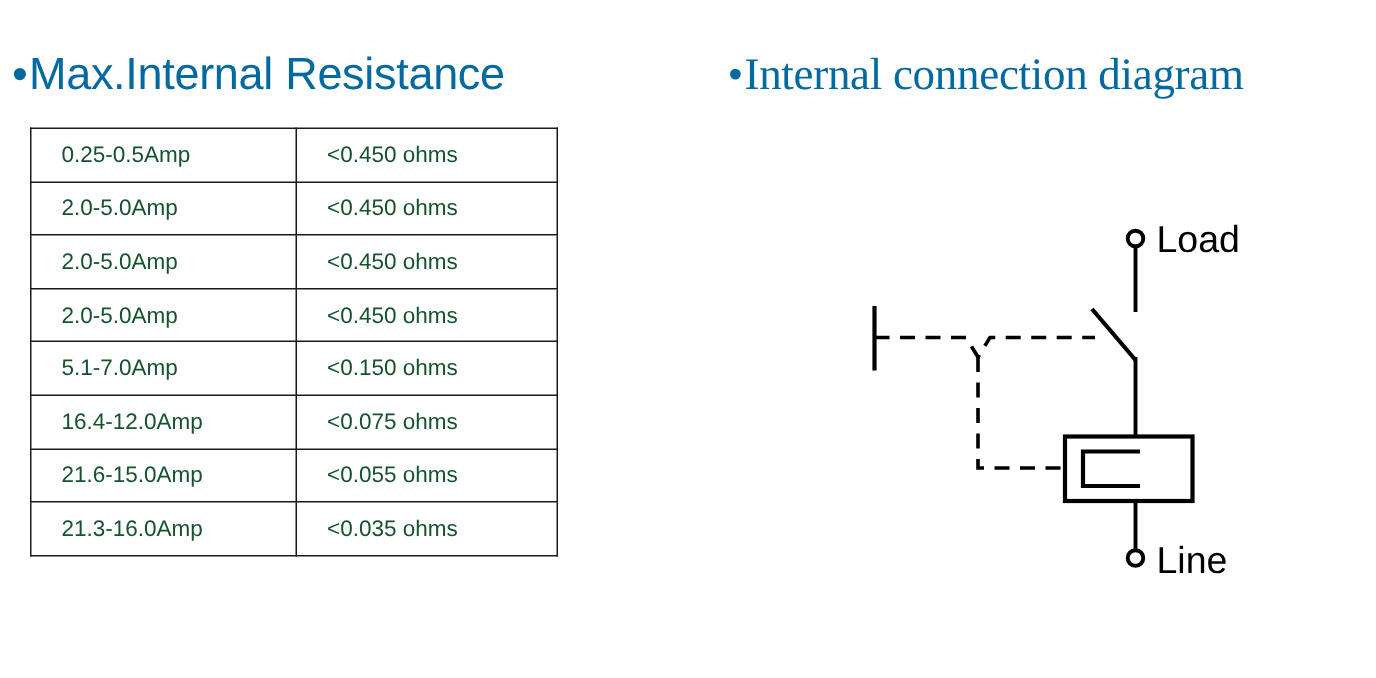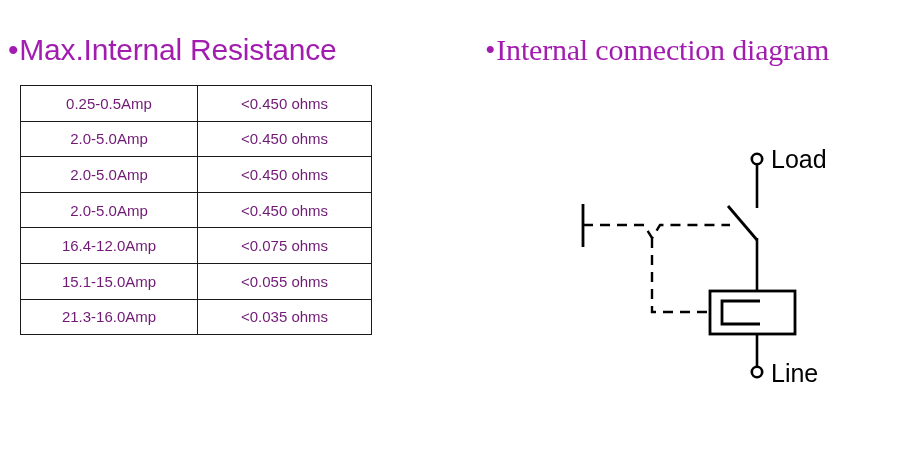--- a/index.html
+++ b/index.html
@@ -15,21 +15,21 @@
     color: #000000;
     overflow: hidden;
   }
 
   
   .section-title {
     position: absolute;
     font-size: 30px;
     line-height: 34px;
     font-weight: 400;
-    color: #a21caf;
+    color: #0369a1;
     white-space: nowrap;
     letter-spacing: -0.2px;
   }
   #title-resistance { left: 8px;  top: 33px; }
   #title-diagram    { left: 485px; top: 33px; font-family: Liberation Serif, serif; }
   .bullet-glyph {
     display: inline-block;
     font-size: 30px;
     vertical-align: baseline;
     margin-right: 1px;
@@ -40,26 +40,26 @@
     position: absolute;
     left: 20px;
     top: 85px;
     width: 351px;
     border-collapse: collapse;
     table-layout: fixed;
   }
   #resistance-table td {
     border: 1.6px solid #1a1a1a;
     height: 34.6px;
-    padding: 0 4px;
-    text-align: center;
+    padding: 0 20px;
+    text-align: left;
     vertical-align: middle;
     font-size: 15px;
     line-height: 17px;
-    color: #701a75;
+    color: #14532d;
     white-space: nowrap;
   }
   #resistance-table col.c-range { width: 177px; }
   #resistance-table col.c-value { width: 174px; }
 
   
   #circuit-diagram {
     position: absolute;
     left: 540px;
     top: 124px;
@@ -96,25 +96,29 @@
     </tr>
     <tr>
       <td>2.0-5.0Amp</td>
       <td>&lt;0.450 ohms</td>
     </tr>
     <tr>
       <td>2.0-5.0Amp</td>
       <td>&lt;0.450 ohms</td>
     </tr>
     <tr>
+      <td>5.1-7.0Amp</td>
+      <td>&lt;0.150 ohms</td>
+    </tr>
+    <tr>
       <td>16.4-12.0Amp</td>
       <td>&lt;0.075 ohms</td>
     </tr>
     <tr>
-      <td>15.1-15.0Amp</td>
+      <td>21.6-15.0Amp</td>
       <td>&lt;0.055 ohms</td>
     </tr>
     <tr>
       <td>21.3-16.0Amp</td>
       <td>&lt;0.035 ohms</td>
     </tr>
   </tbody>
 </table>
 
 <div class="section-title" id="title-diagram">

